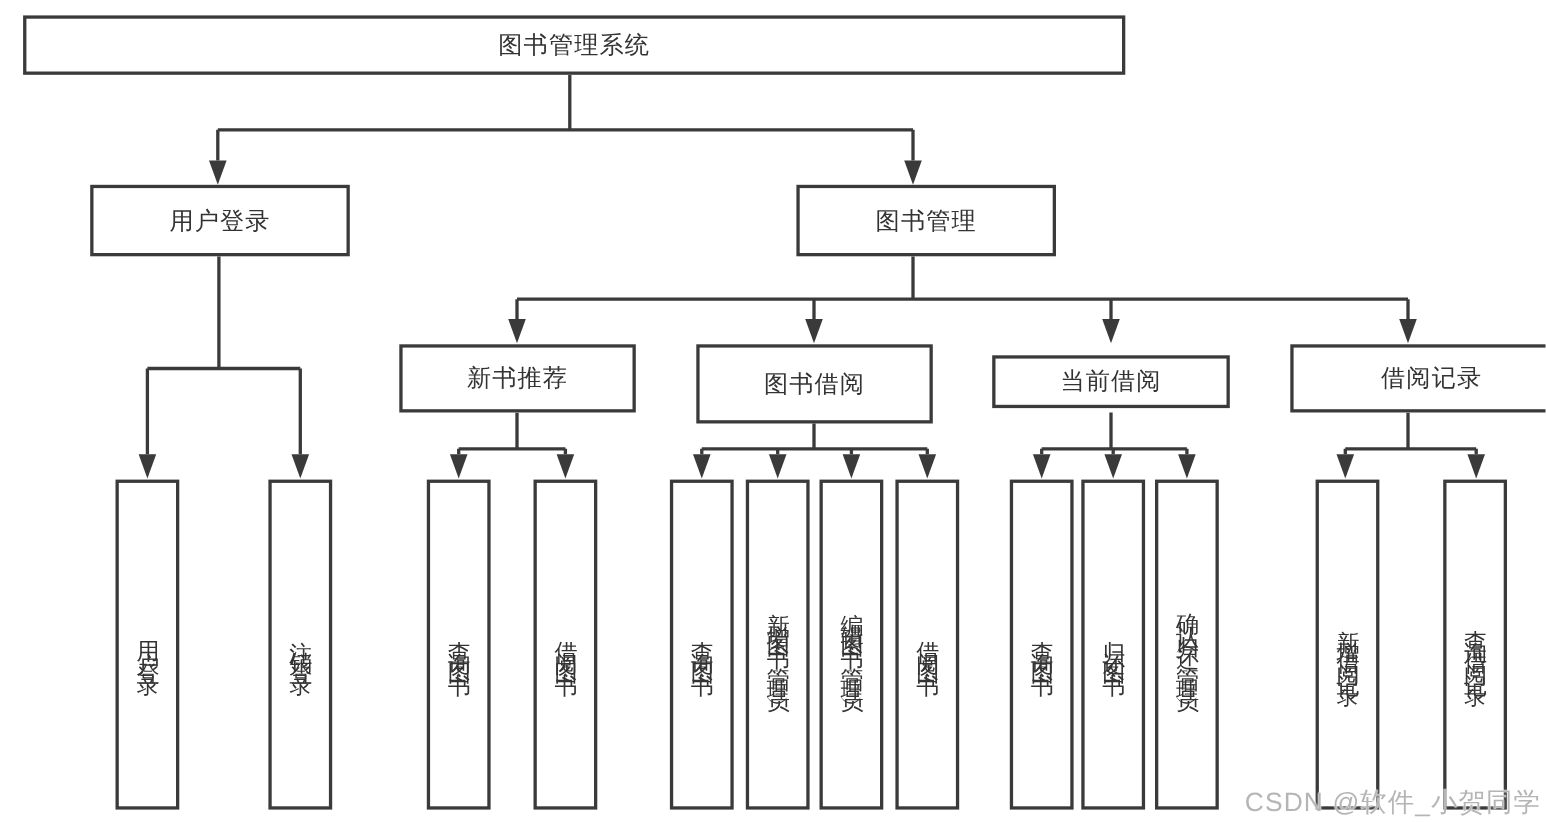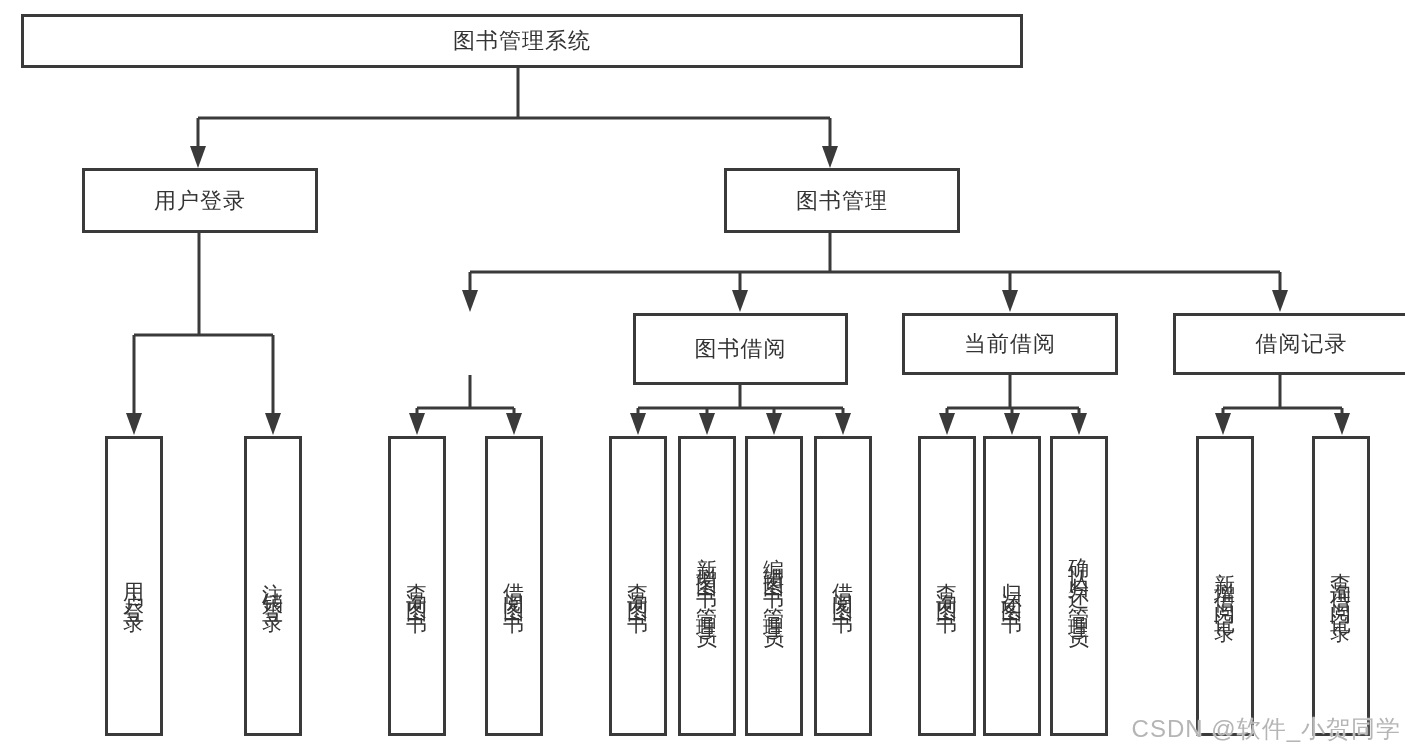--- a/index.html
+++ b/index.html
@@ -123,24 +123,27 @@
     <span>图书管理系统</span>
   </div>
 
   <div class="hbox" style="left:82px; top:168px; width:236px; height:65px;">
     <span>用户登录</span>
   </div>
   <div class="hbox" style="left:712px; top:168px; width:236px; height:65px;margin-left:12px;">
     <span>图书管理</span>
   </div>
 
+  <div class="hbox" style="left:363px; top:313px; width:215px; height:62px;">
+    <span>新书推荐</span>
+  </div>
   <div class="hbox" style="left:633px; top:313px; width:215px; height:72px;">
     <span>图书借阅</span>
   </div>
-  <div class="hbox" style="left:902px; top:313px; width:216px; height:62px;">
+  <div class="hbox" style="left:902px; top:323px; width:216px; height:48px;">
     <span>当前借阅</span>
   </div>
   <div class="hbox" style="left:1173px; top:313px; width:257px; height:62px;">
     <span>借阅记录</span>
   </div>
 
   <div class="vbox" style="left:105px;">
     <span class="vtext">用户登录</span>
   </div>
   <div class="vbox" style="left:244px;">

